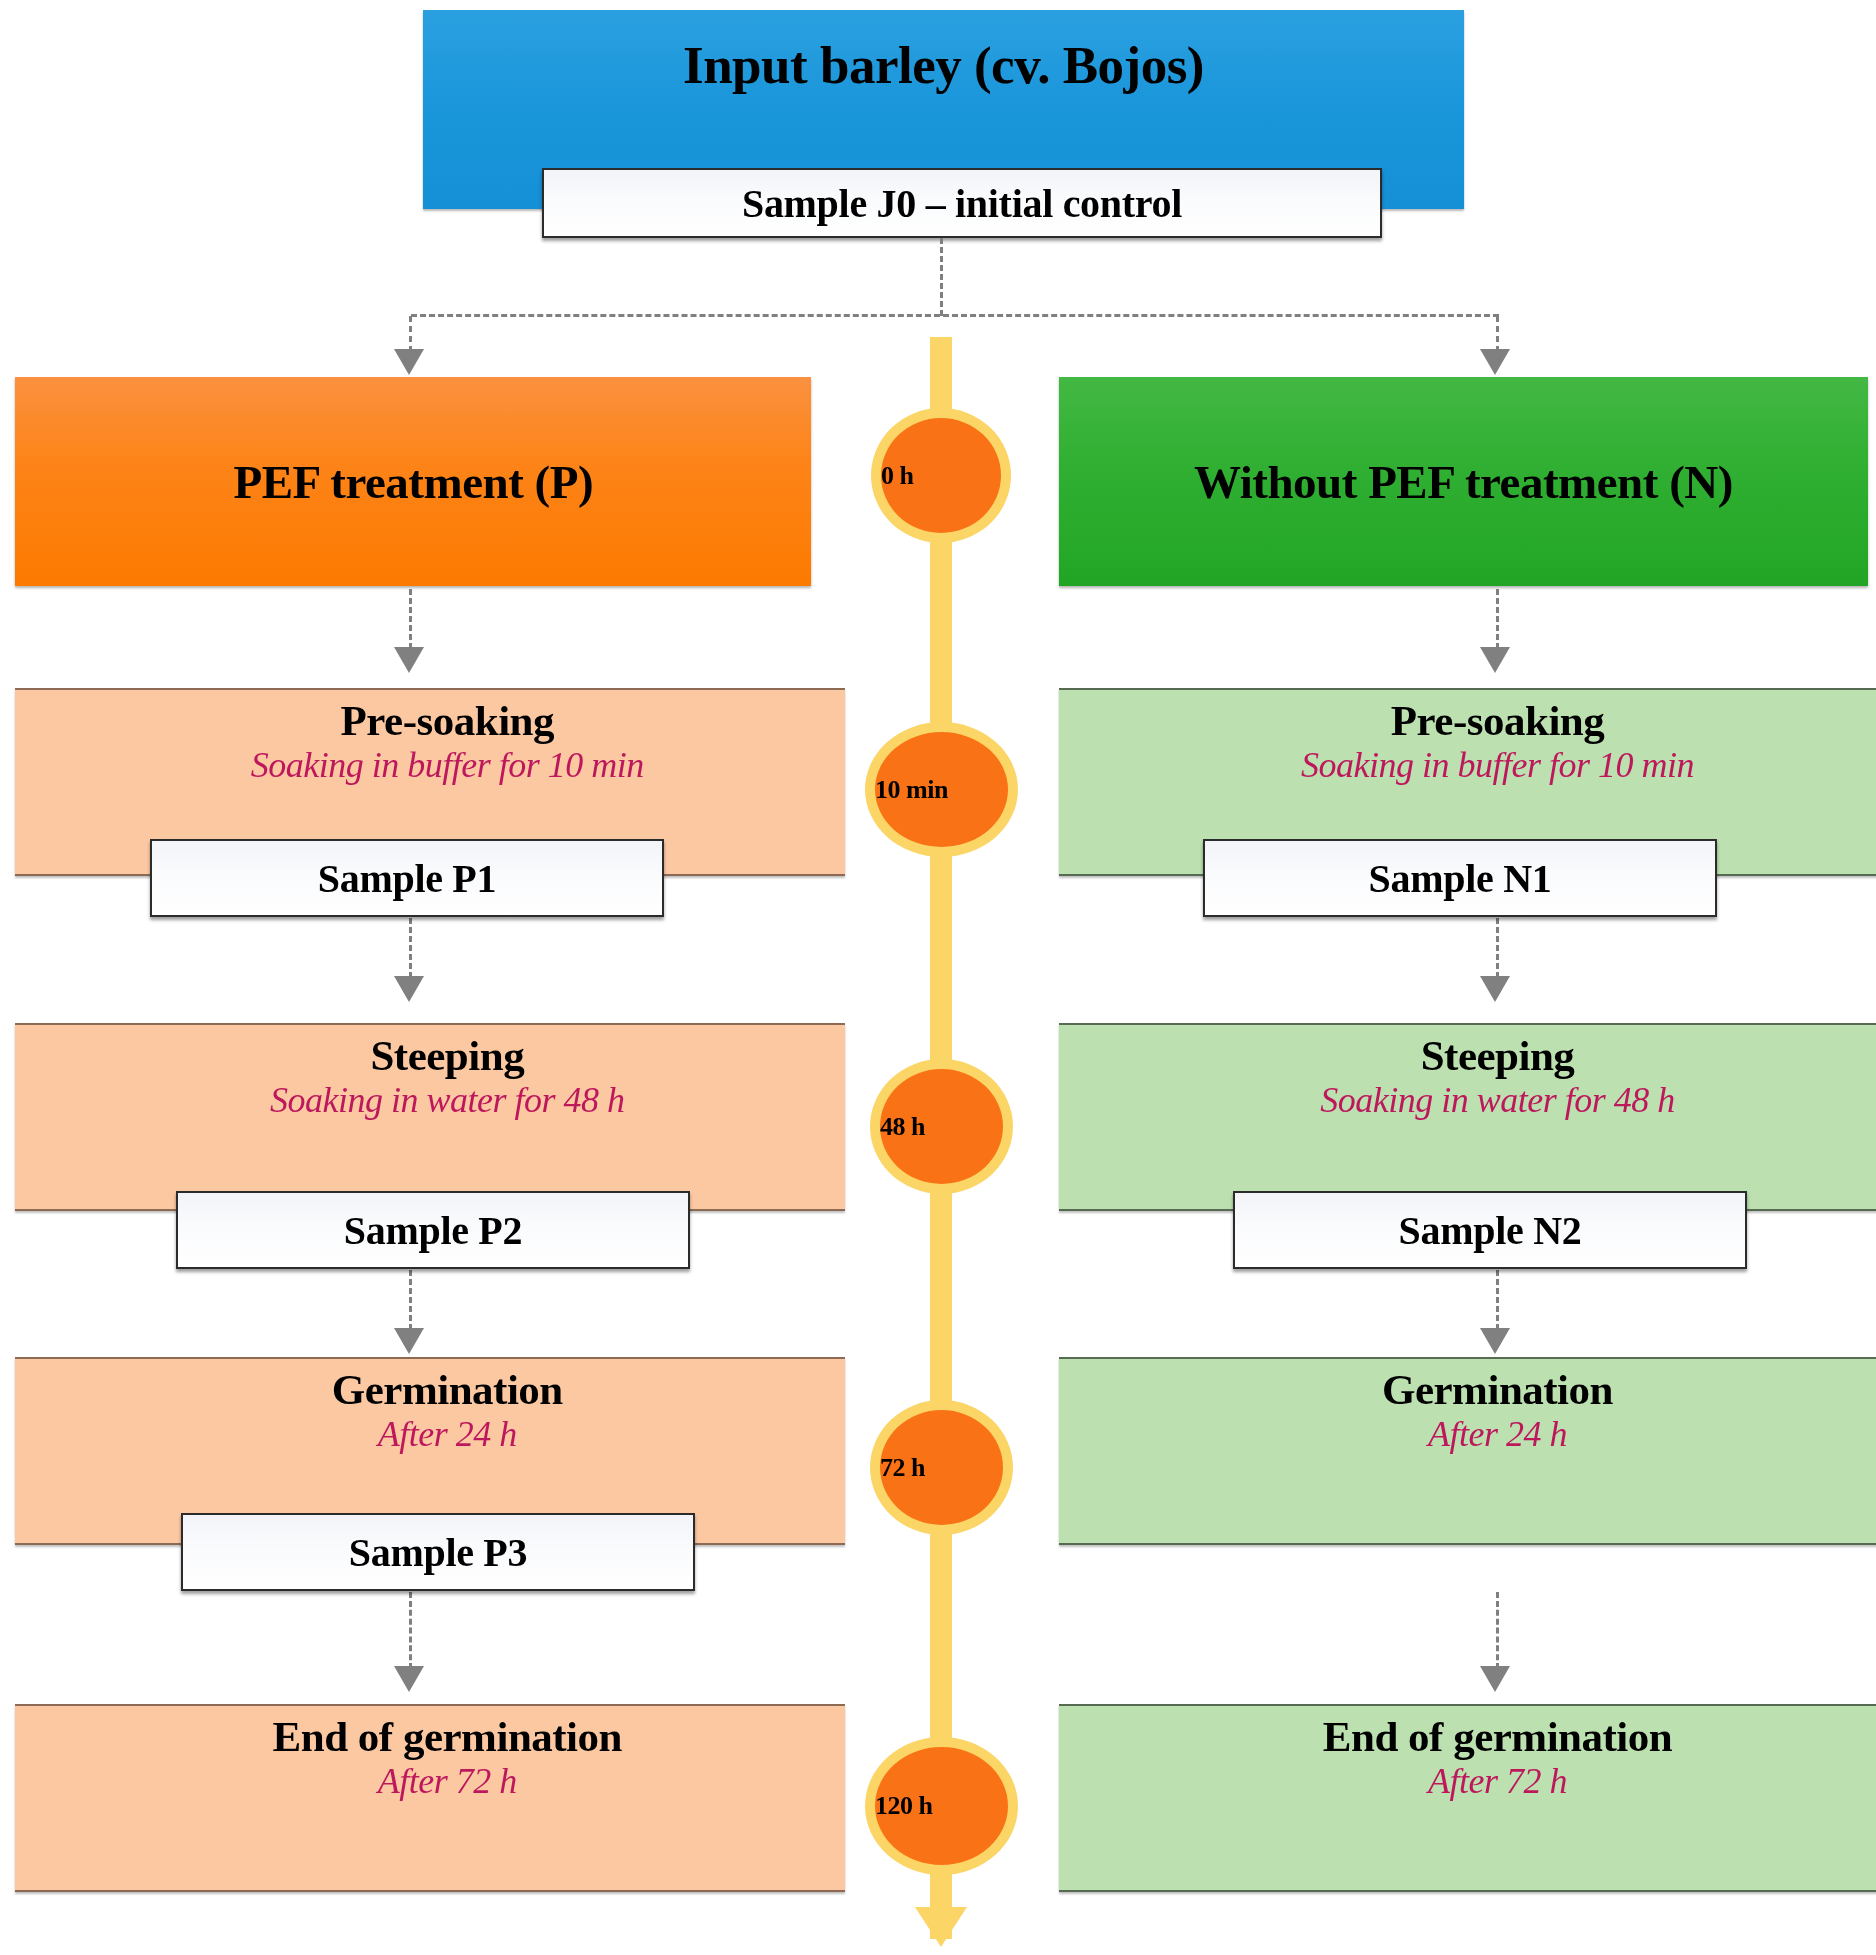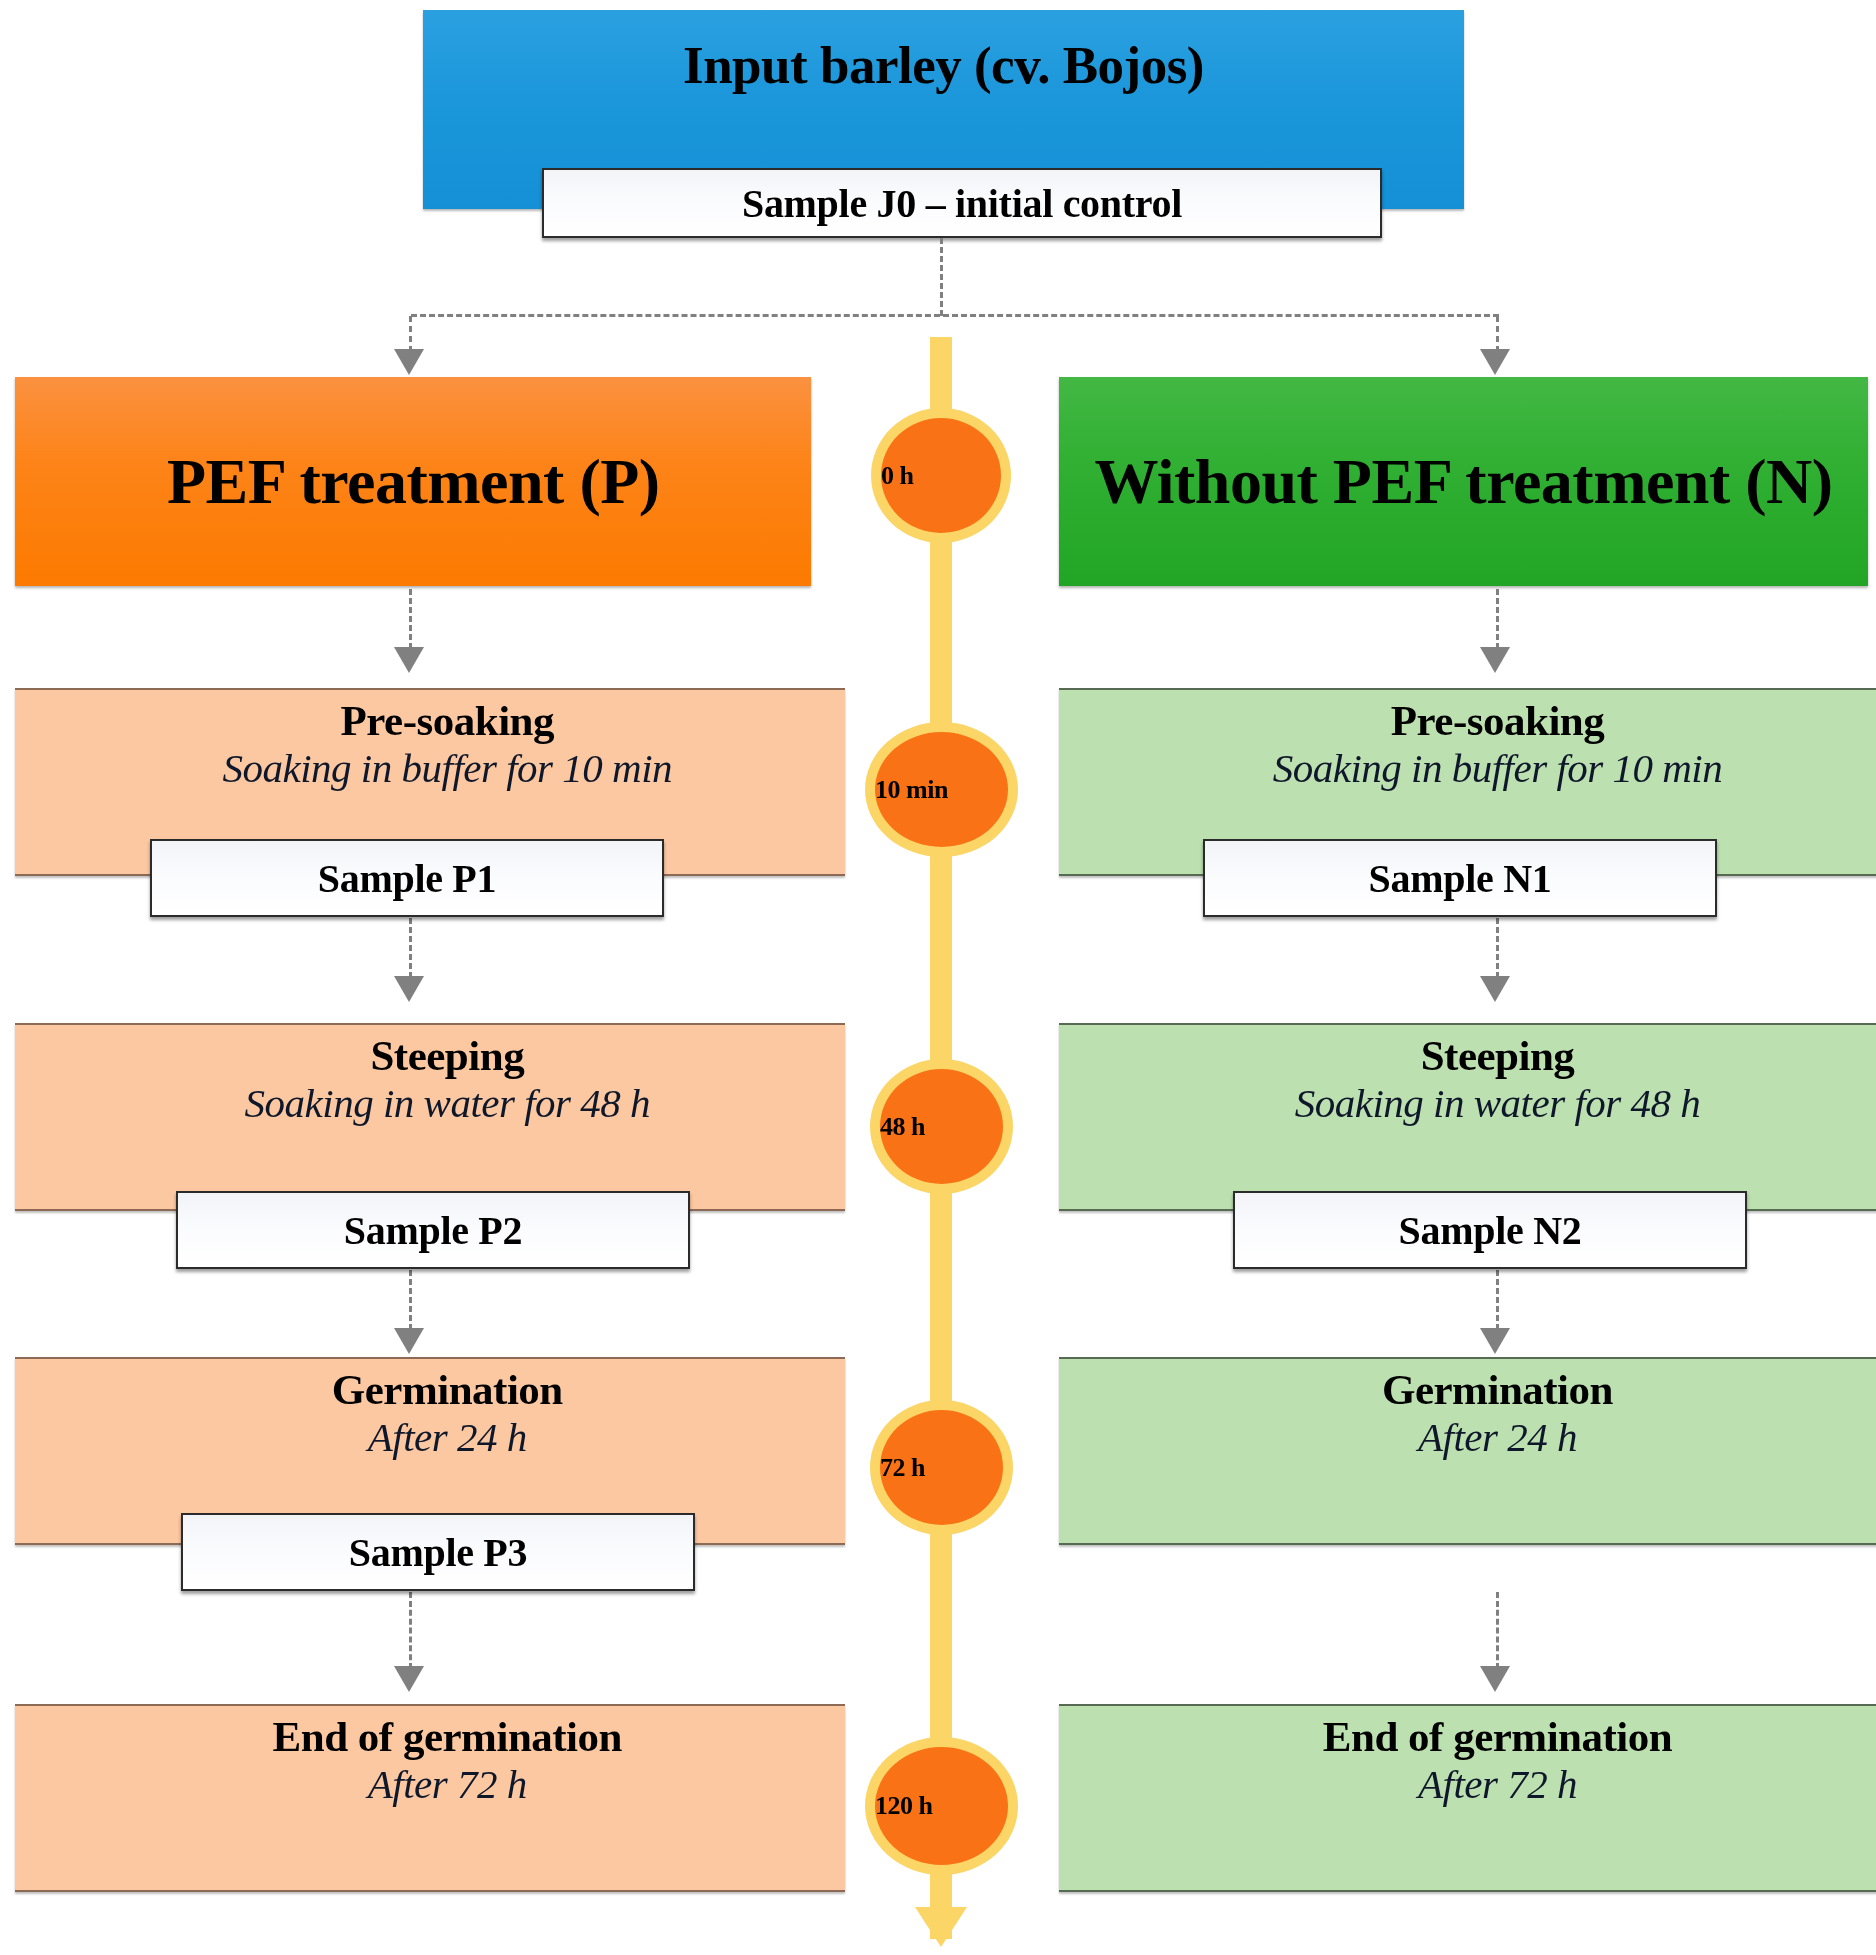--- a/index.html
+++ b/index.html
@@ -42,40 +42,40 @@
     box-shadow:0 2px 2.6px rgba(0,0,0,0.30);
     display:flex;align-items:center;justify-content:center;
   }
   .hdr-green{
     left:1059px;top:377px;width:809px;height:209px;
     background:linear-gradient(180deg,#43b844 0%, #31b033 40%, #22a524 100%);
     box-shadow:0 2px 2.6px rgba(0,0,0,0.30);
     display:flex;align-items:center;justify-content:center;
   }
   .hdr-orange .ttl,.hdr-green .ttl{
-    font-size:64px;font-weight:bold;color:#000;text-align:center;
+    font-size:47px;font-weight:bold;color:#000;text-align:center;
     letter-spacing:-0.5px;
   }
 
   
   .step{
     box-shadow:0 2px 2px rgba(0,0,0,0.25);
     text-align:center;
     padding-left:34px;
   }
   .step.p{ left:15.3px;width:796px;
     background:#fcc8a2; border-top:2px solid #8c6a54; border-bottom:2px solid #8c6a54;}
   .step.n{ left:1059px;width:809px;
     background:#bce0b0; border-top:2px solid #566b51; border-bottom:2px solid #566b51;}
   .step .s-title{
     font-size:43px;font-weight:bold;color:#000;line-height:1.02;
     letter-spacing:-0.5px;padding-top:9.2px;
   }
   .step .s-sub{
-    font-size:41px;font-style:italic;color:#0f172a;line-height:1.05;
+    font-size:36px;font-style:italic;color:#be185d;line-height:1.05;
     letter-spacing:-0.5px;padding-top:4.1px;
   }
 
   
   .vdash{
     border-left:3.6px dashed #808080;
   }
   .hdash{
     border-top:3.6px dashed #808080;
   }

